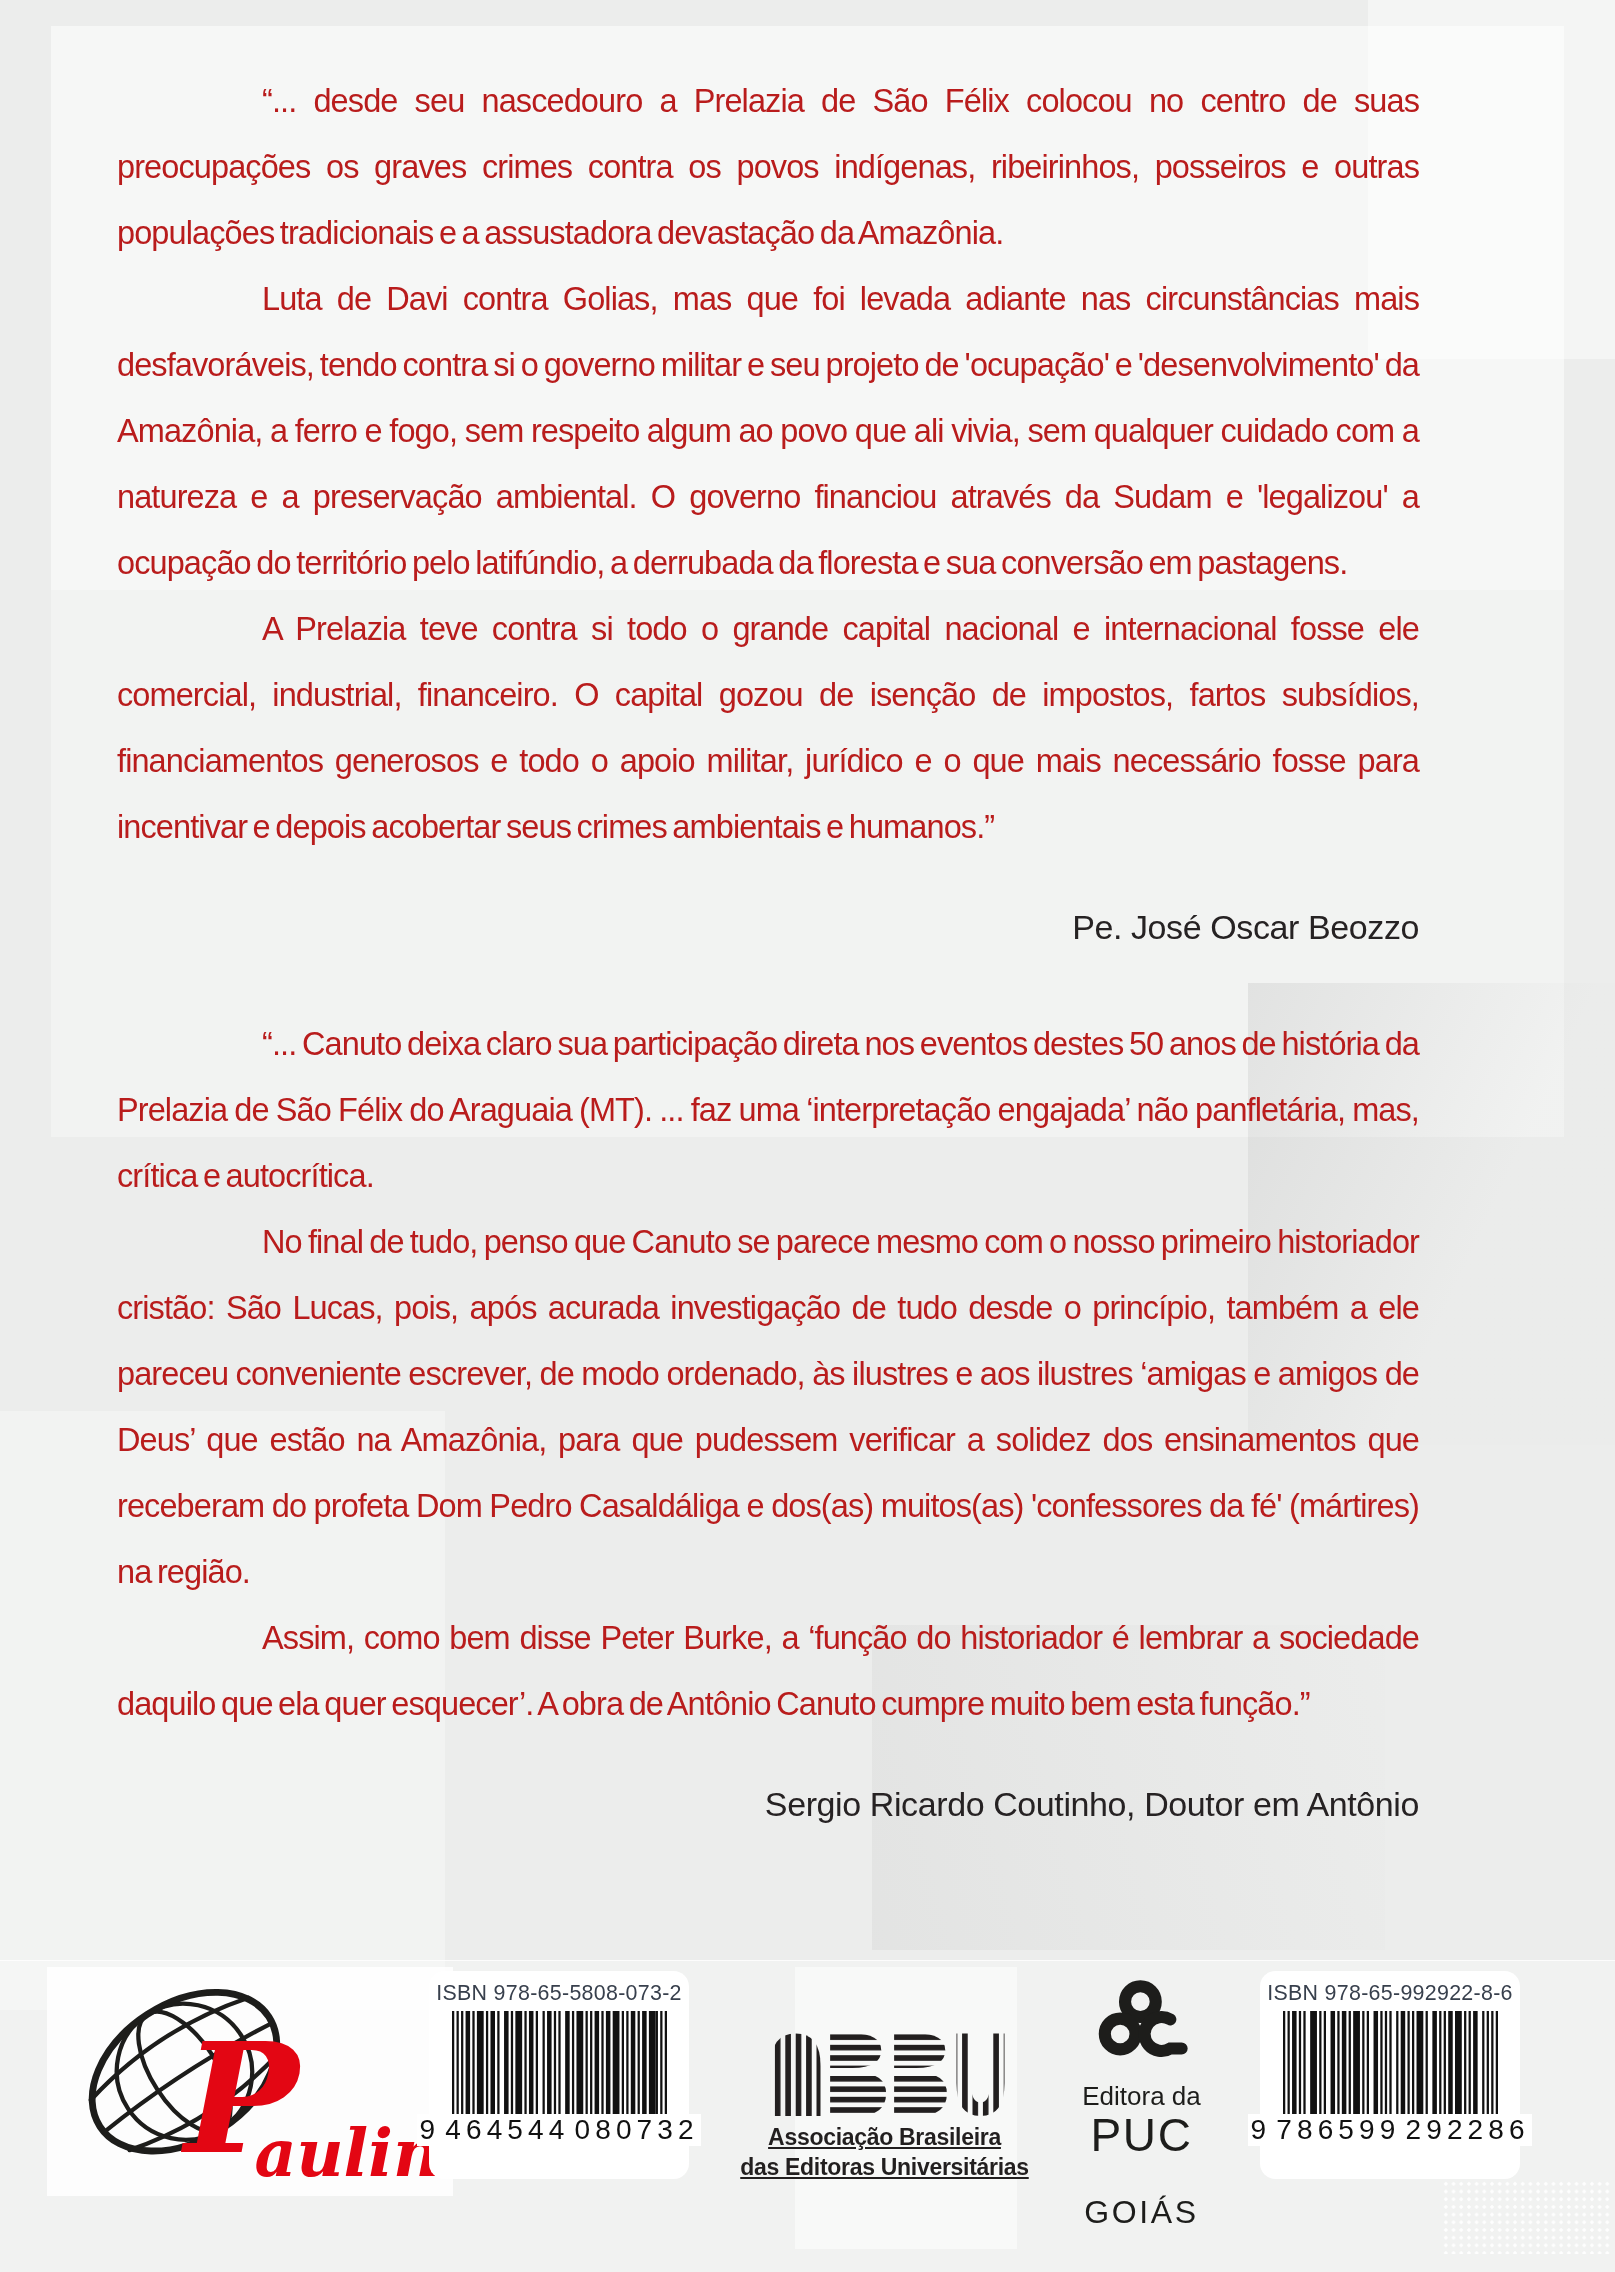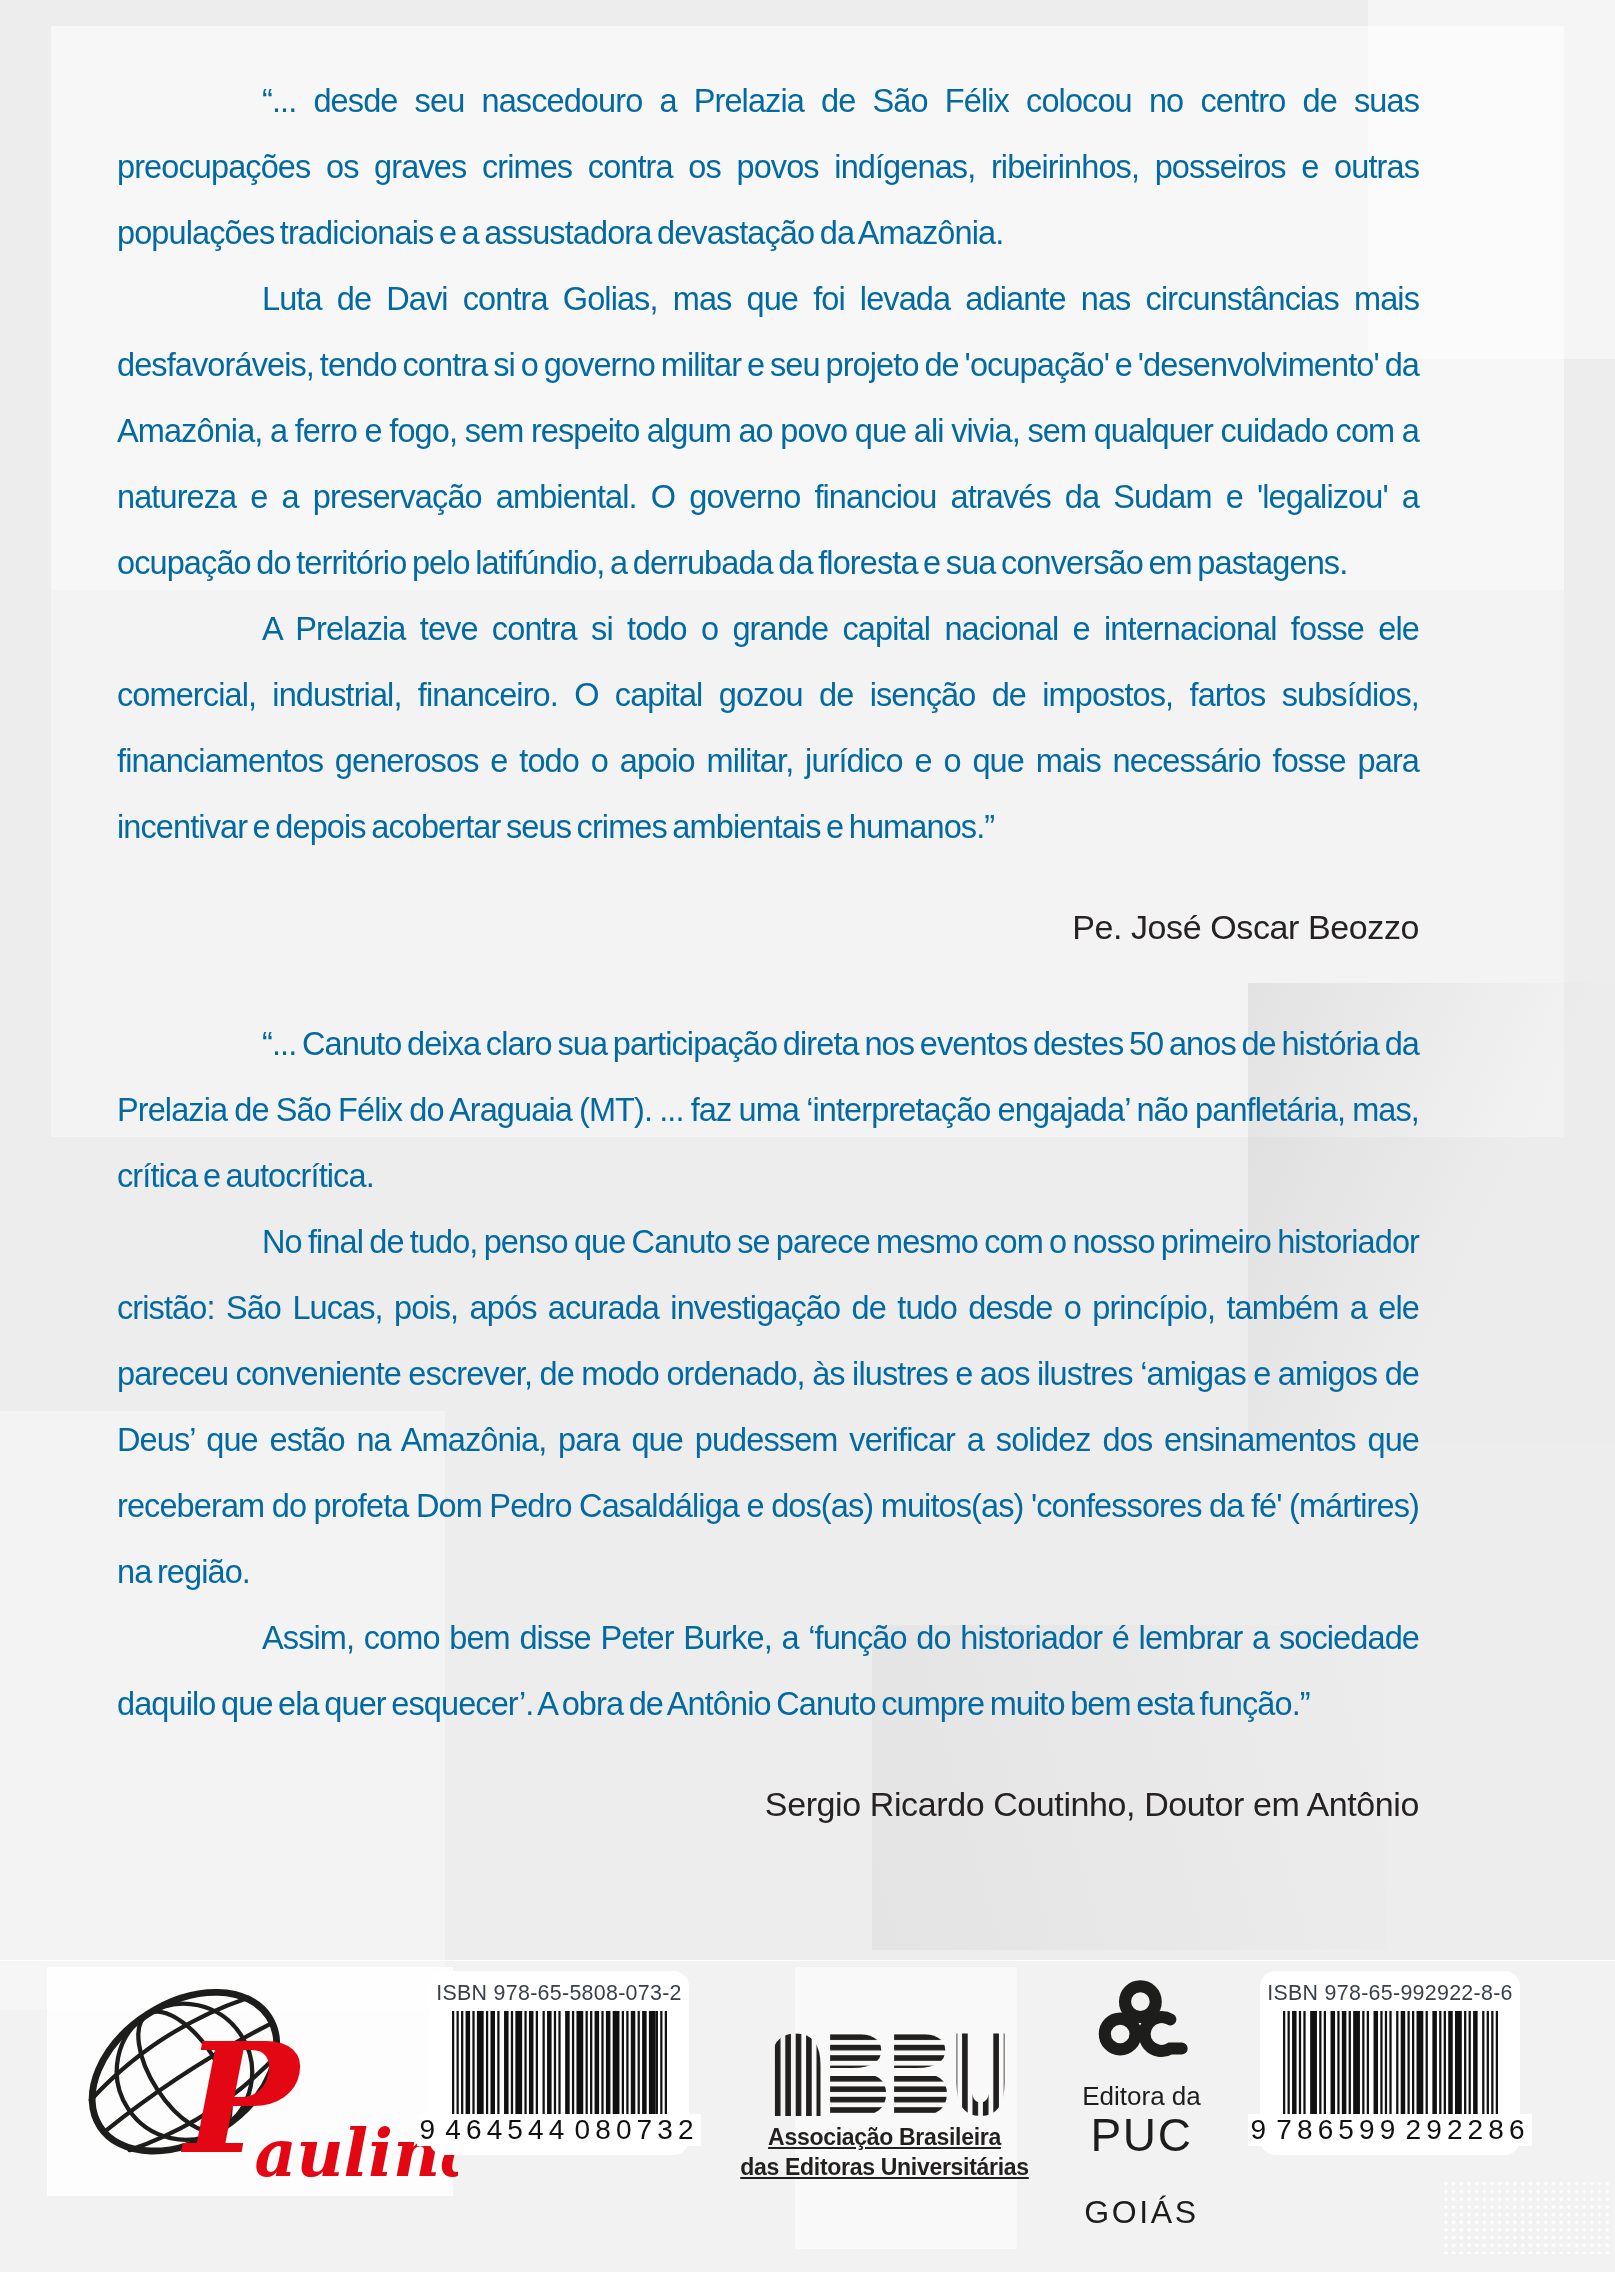--- a/index.html
+++ b/index.html
@@ -27,32 +27,32 @@
     background:rgba(255,255,255,.28);border-top:1.7px solid rgba(255,255,255,.75);}
   .dot-map{left:1442px;top:2180px;width:171px;height:74px;
     background-image:radial-gradient(rgba(255,255,255,.95) 1.4px,rgba(255,255,255,0) 1.9px);
     background-size:7.7px 7.7px;}
   
   .text-col{position:absolute;left:117px;top:68px;width:1302px;}
   .para{
     margin:0;text-align:justify;text-indent:145px;
     font-size:32.5px;line-height:66px;
     letter-spacing:-0.9px;word-spacing:-2.6px;
-    color:#0369a1;
+    color:#b91c1c;
   }
   .attribution{
     margin:34px 0 0 0;text-align:right;
     font-size:34px;line-height:66px;letter-spacing:-0.4px;
   }
   .quote2{margin-top:51px;}
   
   .footer{position:absolute;left:0;top:1962px;width:1616px;height:310px;}
   .paulinas{position:absolute;left:56px;top:8.6px;width:402px;height:239px;}
   .isbn-card{
-    position:absolute;top:8.6px;width:260px;height:184px;
+    position:absolute;top:8.6px;width:260px;height:208px;
     background:#ffffff;border-radius:15.4px;
     display:flex;flex-direction:column;align-items:center;
   }
   .isbn-left{left:429px;}
   .isbn-right{left:1260px;}
   .isbn-label{margin-top:10.3px;font-size:21.4px;letter-spacing:0.3px;color:#38404d;white-space:nowrap;}
   .isbn-bars{margin-top:5.1px;width:215px;height:125px;}
   .isbn-digits{display:flex;align-items:flex-end;margin-top:-22px;
     font-size:28px;color:#111;background:transparent;}
   .isbn-digits span{background:#fff;padding:0 2.6px;letter-spacing:5.1px;}

